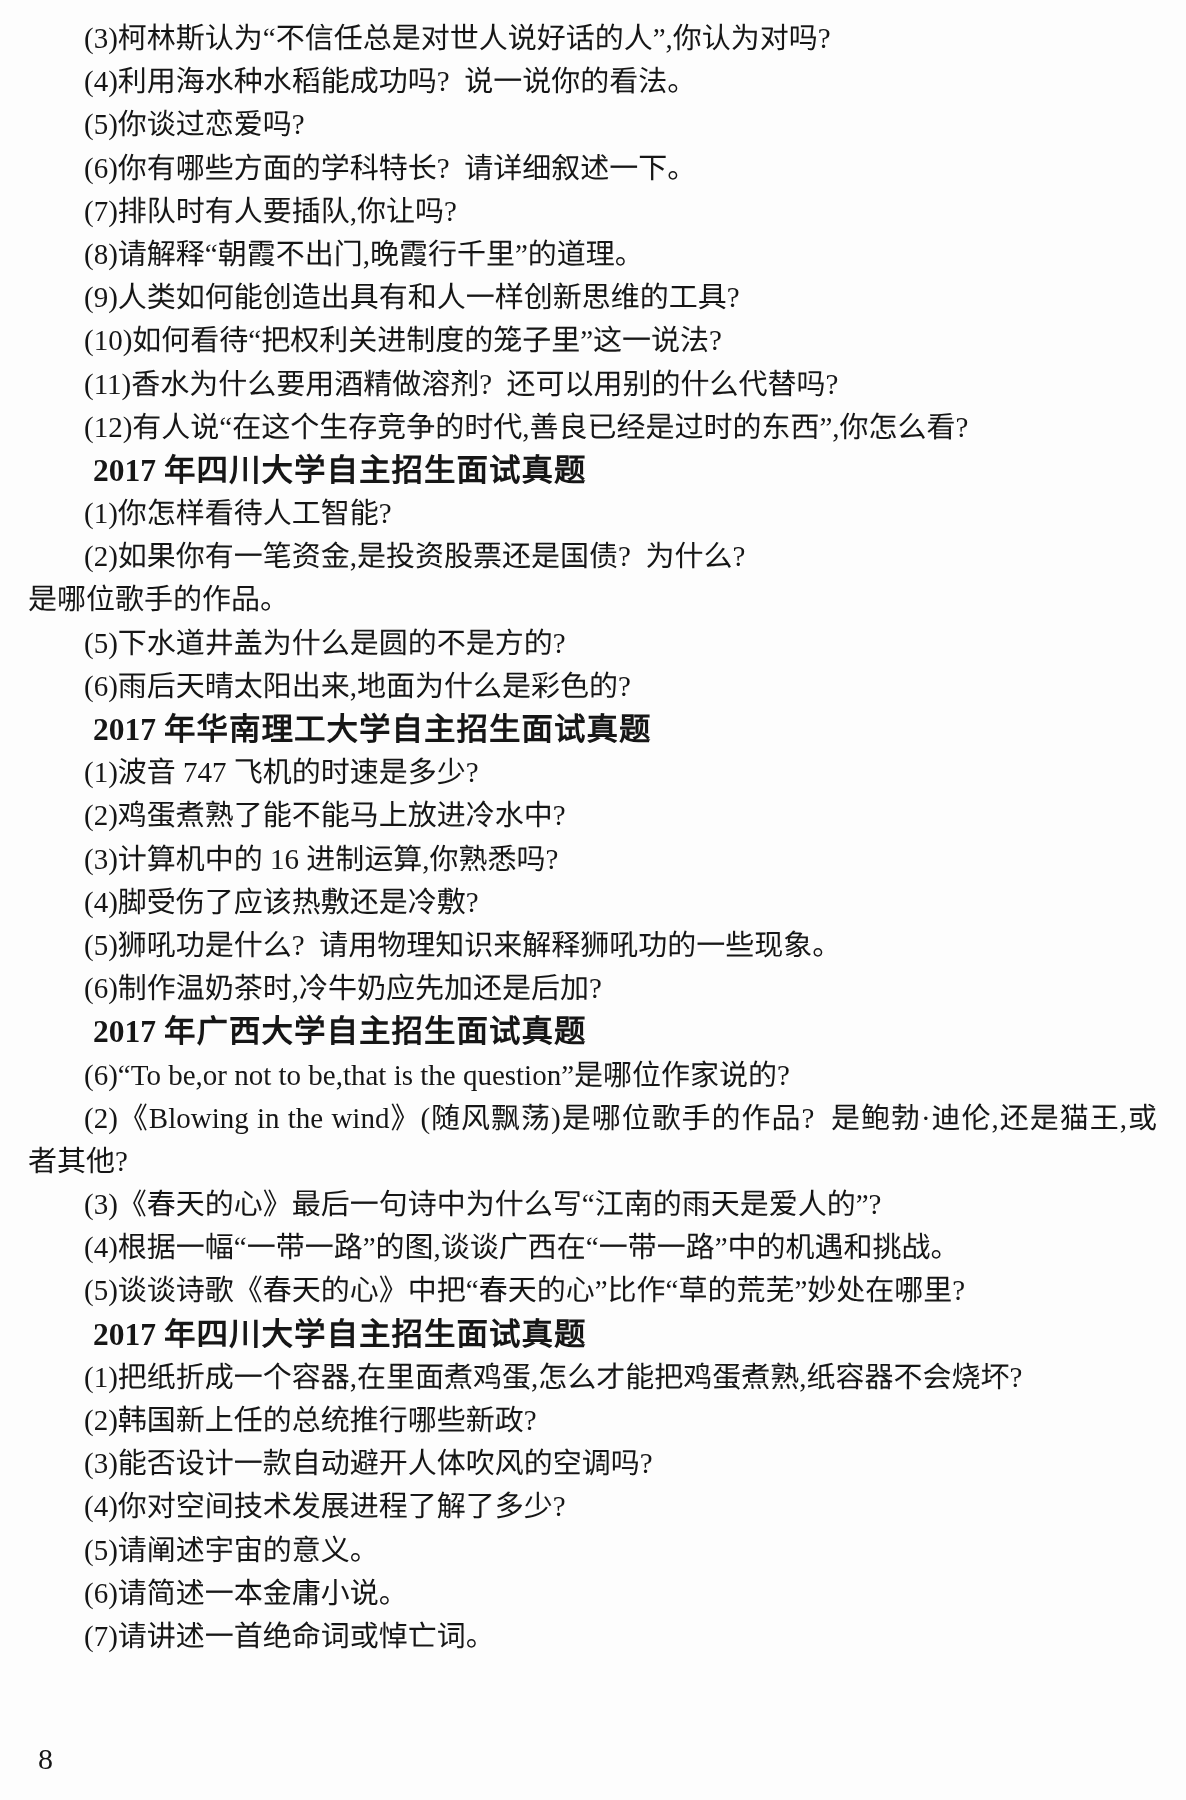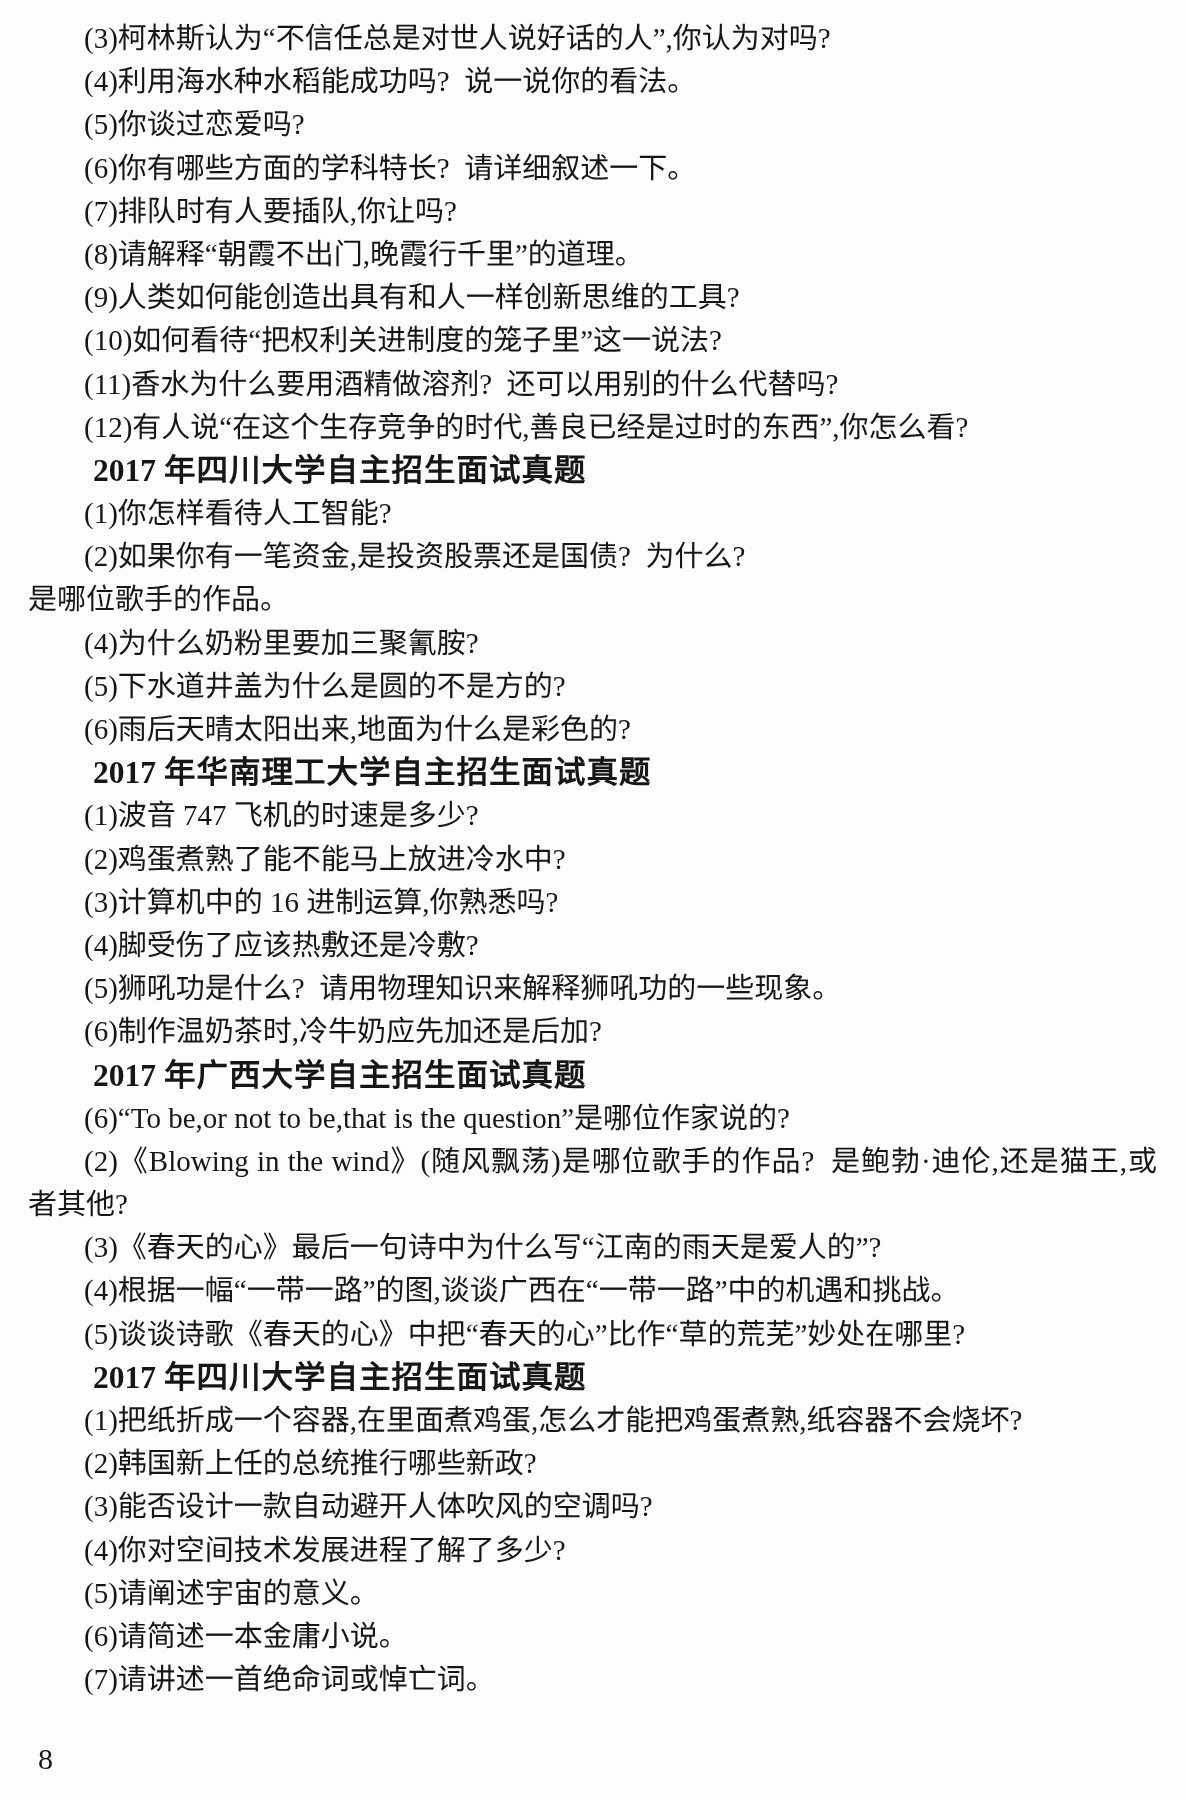--- a/index.html
+++ b/index.html
@@ -66,21 +66,20 @@
     <div class="line q">(7)排队时有人要插队,你让吗?</div>
     <div class="line q">(8)请解释“朝霞不出门,晚霞行千里”的道理。</div>
     <div class="line q">(9)人类如何能创造出具有和人一样创新思维的工具?</div>
     <div class="line q">(10)如何看待“把权利关进制度的笼子里”这一说法?</div>
     <div class="line q">(11)香水为什么要用酒精做溶剂?&nbsp; 还可以用别的什么代替吗?</div>
     <div class="line q">(12)有人说“在这个生存竞争的时代,善良已经是过时的东西”,你怎么看?</div>
     <div class="line h"><span class="h-num">2017 </span><span>年四川大学自主招生面试真题</span></div>
     <div class="line q">(1)你怎样看待人工智能?</div>
     <div class="line q">(2)如果你有一笔资金,是投资股票还是国债?&nbsp; 为什么?</div>
     <div class="line c">是哪位歌手的作品。</div>
-    <div class="line q">(4)为什么奶粉里要加三聚氰胺?</div>
     <div class="line q">(5)下水道井盖为什么是圆的不是方的?</div>
     <div class="line q">(6)雨后天晴太阳出来,地面为什么是彩色的?</div>
     <div class="line h"><span class="h-num">2017 </span><span>年华南理工大学自主招生面试真题</span></div>
     <div class="line q">(1)波音 747 飞机的时速是多少?</div>
     <div class="line q">(2)鸡蛋煮熟了能不能马上放进冷水中?</div>
     <div class="line q">(3)计算机中的 16 进制运算,你熟悉吗?</div>
     <div class="line q">(4)脚受伤了应该热敷还是冷敷?</div>
     <div class="line q">(5)狮吼功是什么?&nbsp; 请用物理知识来解释狮吼功的一些现象。</div>
     <div class="line q">(6)制作温奶茶时,冷牛奶应先加还是后加?</div>
     <div class="line h"><span class="h-num">2017 </span><span>年广西大学自主招生面试真题</span></div>

